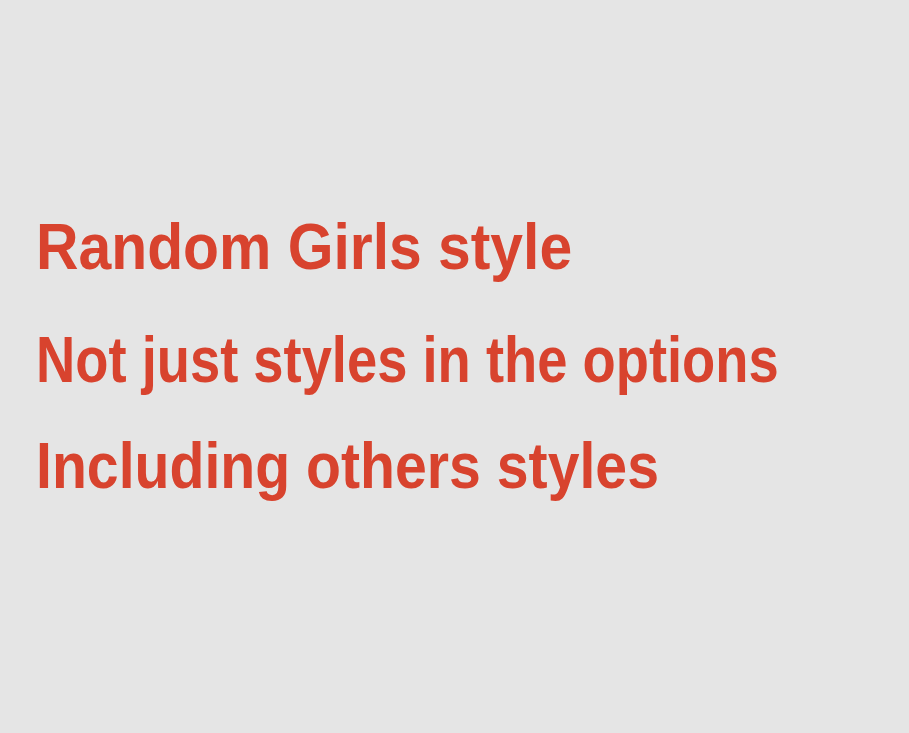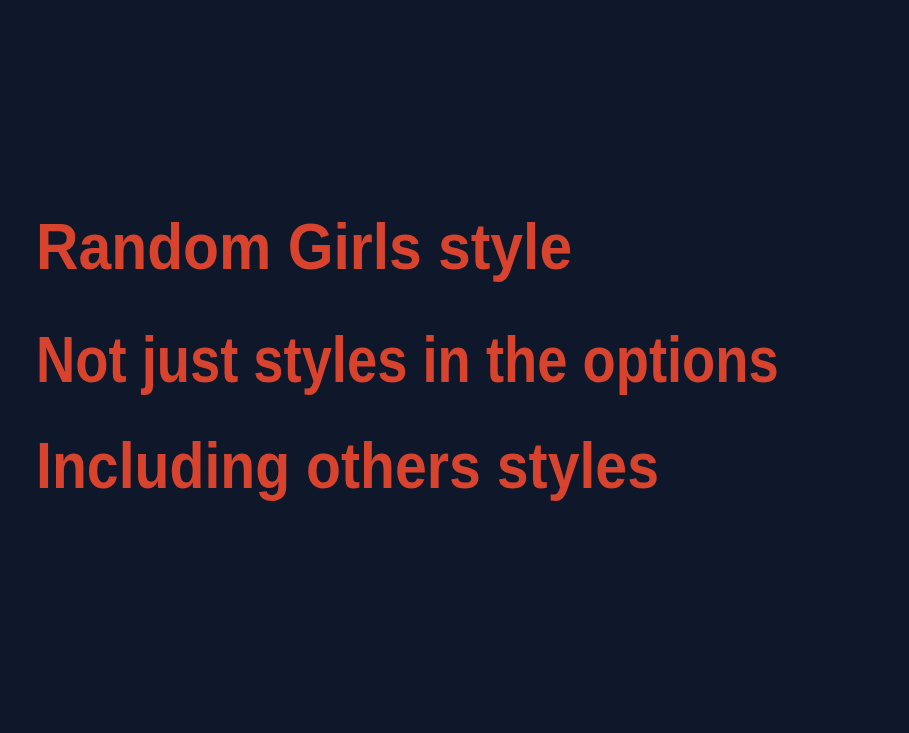--- a/index.html
+++ b/index.html
@@ -13,21 +13,21 @@
     height: 733px;
     background: #ffffff;
     font-family: "Liberation Sans", sans-serif;
     overflow: hidden;
   }
 
   .canvas {
     position: relative;
     width: 909px;
     height: 733px;
-    background: #0f172a;
+    background: #e5e5e5;
   }
 
   .text-block {
     position: absolute;
     left: 0;
     top: 0;
     width: 909px;
     height: 733px;
   }
 

